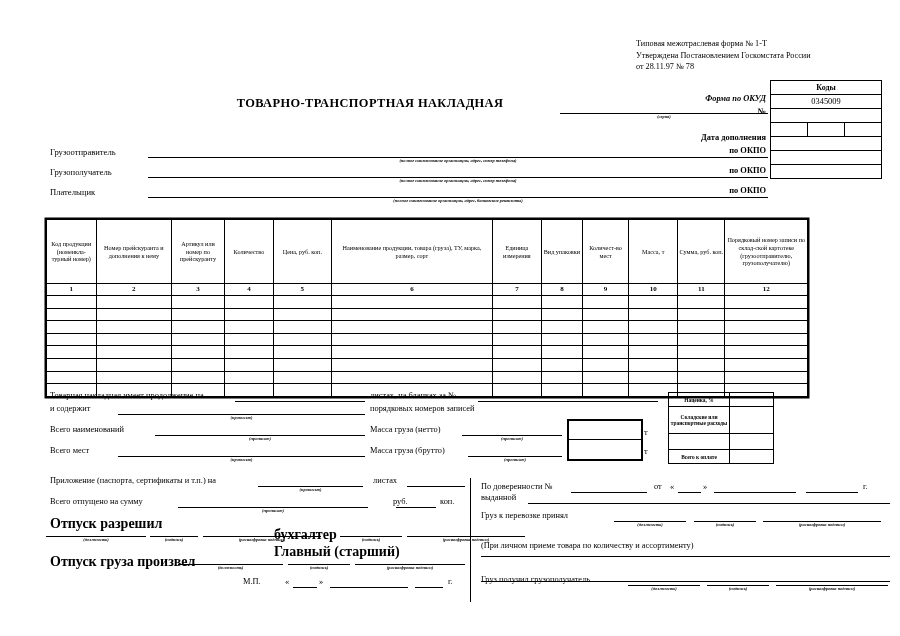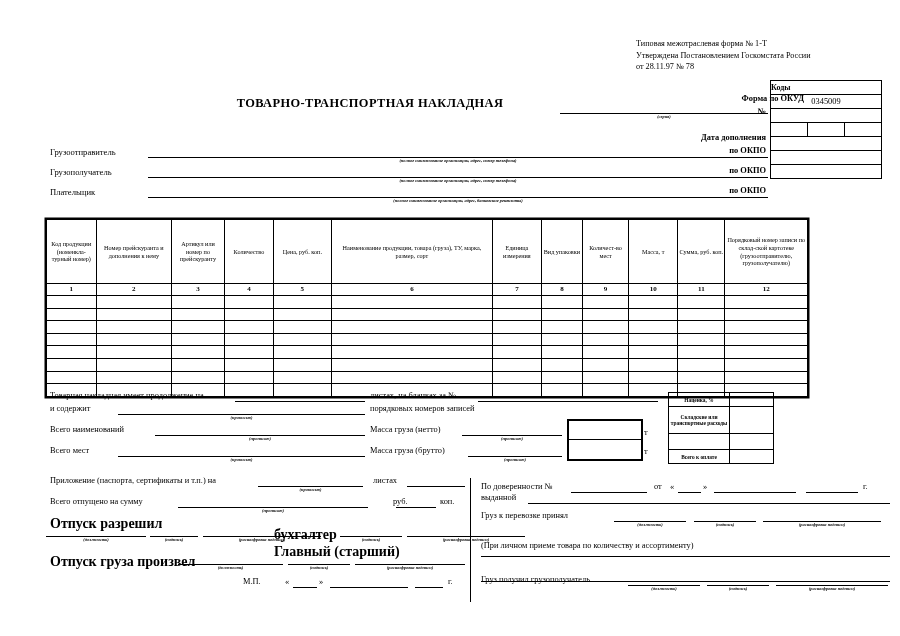--- a/index.html
+++ b/index.html
@@ -14,21 +14,21 @@
   .page{position:absolute;left:0;top:0;width:808px;height:636px;}
   .abs{position:absolute;}
   .cap{font-size:4.4px;font-style:italic;font-weight:bold;text-align:center;letter-spacing:0px;}
   .line{border-bottom:1px solid #000;height:0;}
   
   #legal{left:636px;top:38px;width:262px;font-size:8.2px;line-height:11.6px;}
   
   #codesbox{left:770px;top:80px;width:110px;border:1.6px solid #000;}
   #codesbox .crow{border-bottom:1.2px solid #000;height:13px;}
   #codesbox .crow:last-child{border-bottom:none;}
-  #codesbox .ctitle{text-align:left;font-size:8px;font-weight:bold;line-height:13px;}
+  #codesbox .ctitle{text-align:center;font-size:8px;font-weight:bold;line-height:13px;}
   #codesbox .cval{text-align:center;font-size:8.4px;line-height:13px;}
   #codesbox .datecells{display:flex;height:13px;}
   #codesbox .datecells div{flex:1;border-right:1.2px solid #000;}
   #codesbox .datecells div:last-child{border-right:none;}
   
   .rlabel{position:absolute;font-size:8.4px;font-weight:bold;text-align:right;width:120px;}
   
   #maintitle{left:0;top:96px;width:740px;text-align:center;font-size:12.4px;font-weight:bold;letter-spacing:.4px;}
   
   #secttitle{left:0;top:204px;width:900px;text-align:center;font-size:9px;font-weight:bold;}
@@ -76,21 +76,21 @@
     <div class="crow datecells">
       <div></div>
       <div></div>
       <div></div>
     </div>
     <div class="crow"></div>
     <div class="crow"></div>
     <div class="crow"></div>
   </div>
 
-  <div class="rlabel abs" style="left:684px;top:94px;">Форма по ОКУД</div>
+  <div class="rlabel abs" style="left:646px;top:94px;font-style:italic;">Форма по ОКУД</div>
   <div class="rlabel abs" style="left:646px;top:107px;">№</div>
   <div class="rlabel abs" style="left:646px;top:133px;">Дата дополнения</div>
   <div class="rlabel abs" style="left:646px;top:146px;">по ОКПО</div>
   <div class="rlabel abs" style="left:646px;top:166px;">по ОКПО</div>
   <div class="rlabel abs" style="left:646px;top:186px;">по ОКПО</div>
 
   <div class="abs" id="maintitle">ТОВАРНО-ТРАНСПОРТНАЯ НАКЛАДНАЯ</div>
 
   <div class="abs line" style="left:560px;top:113px;width:208px;"></div>
   <div class="abs cap" style="left:560px;top:114px;width:208px;">(серия)</div>

